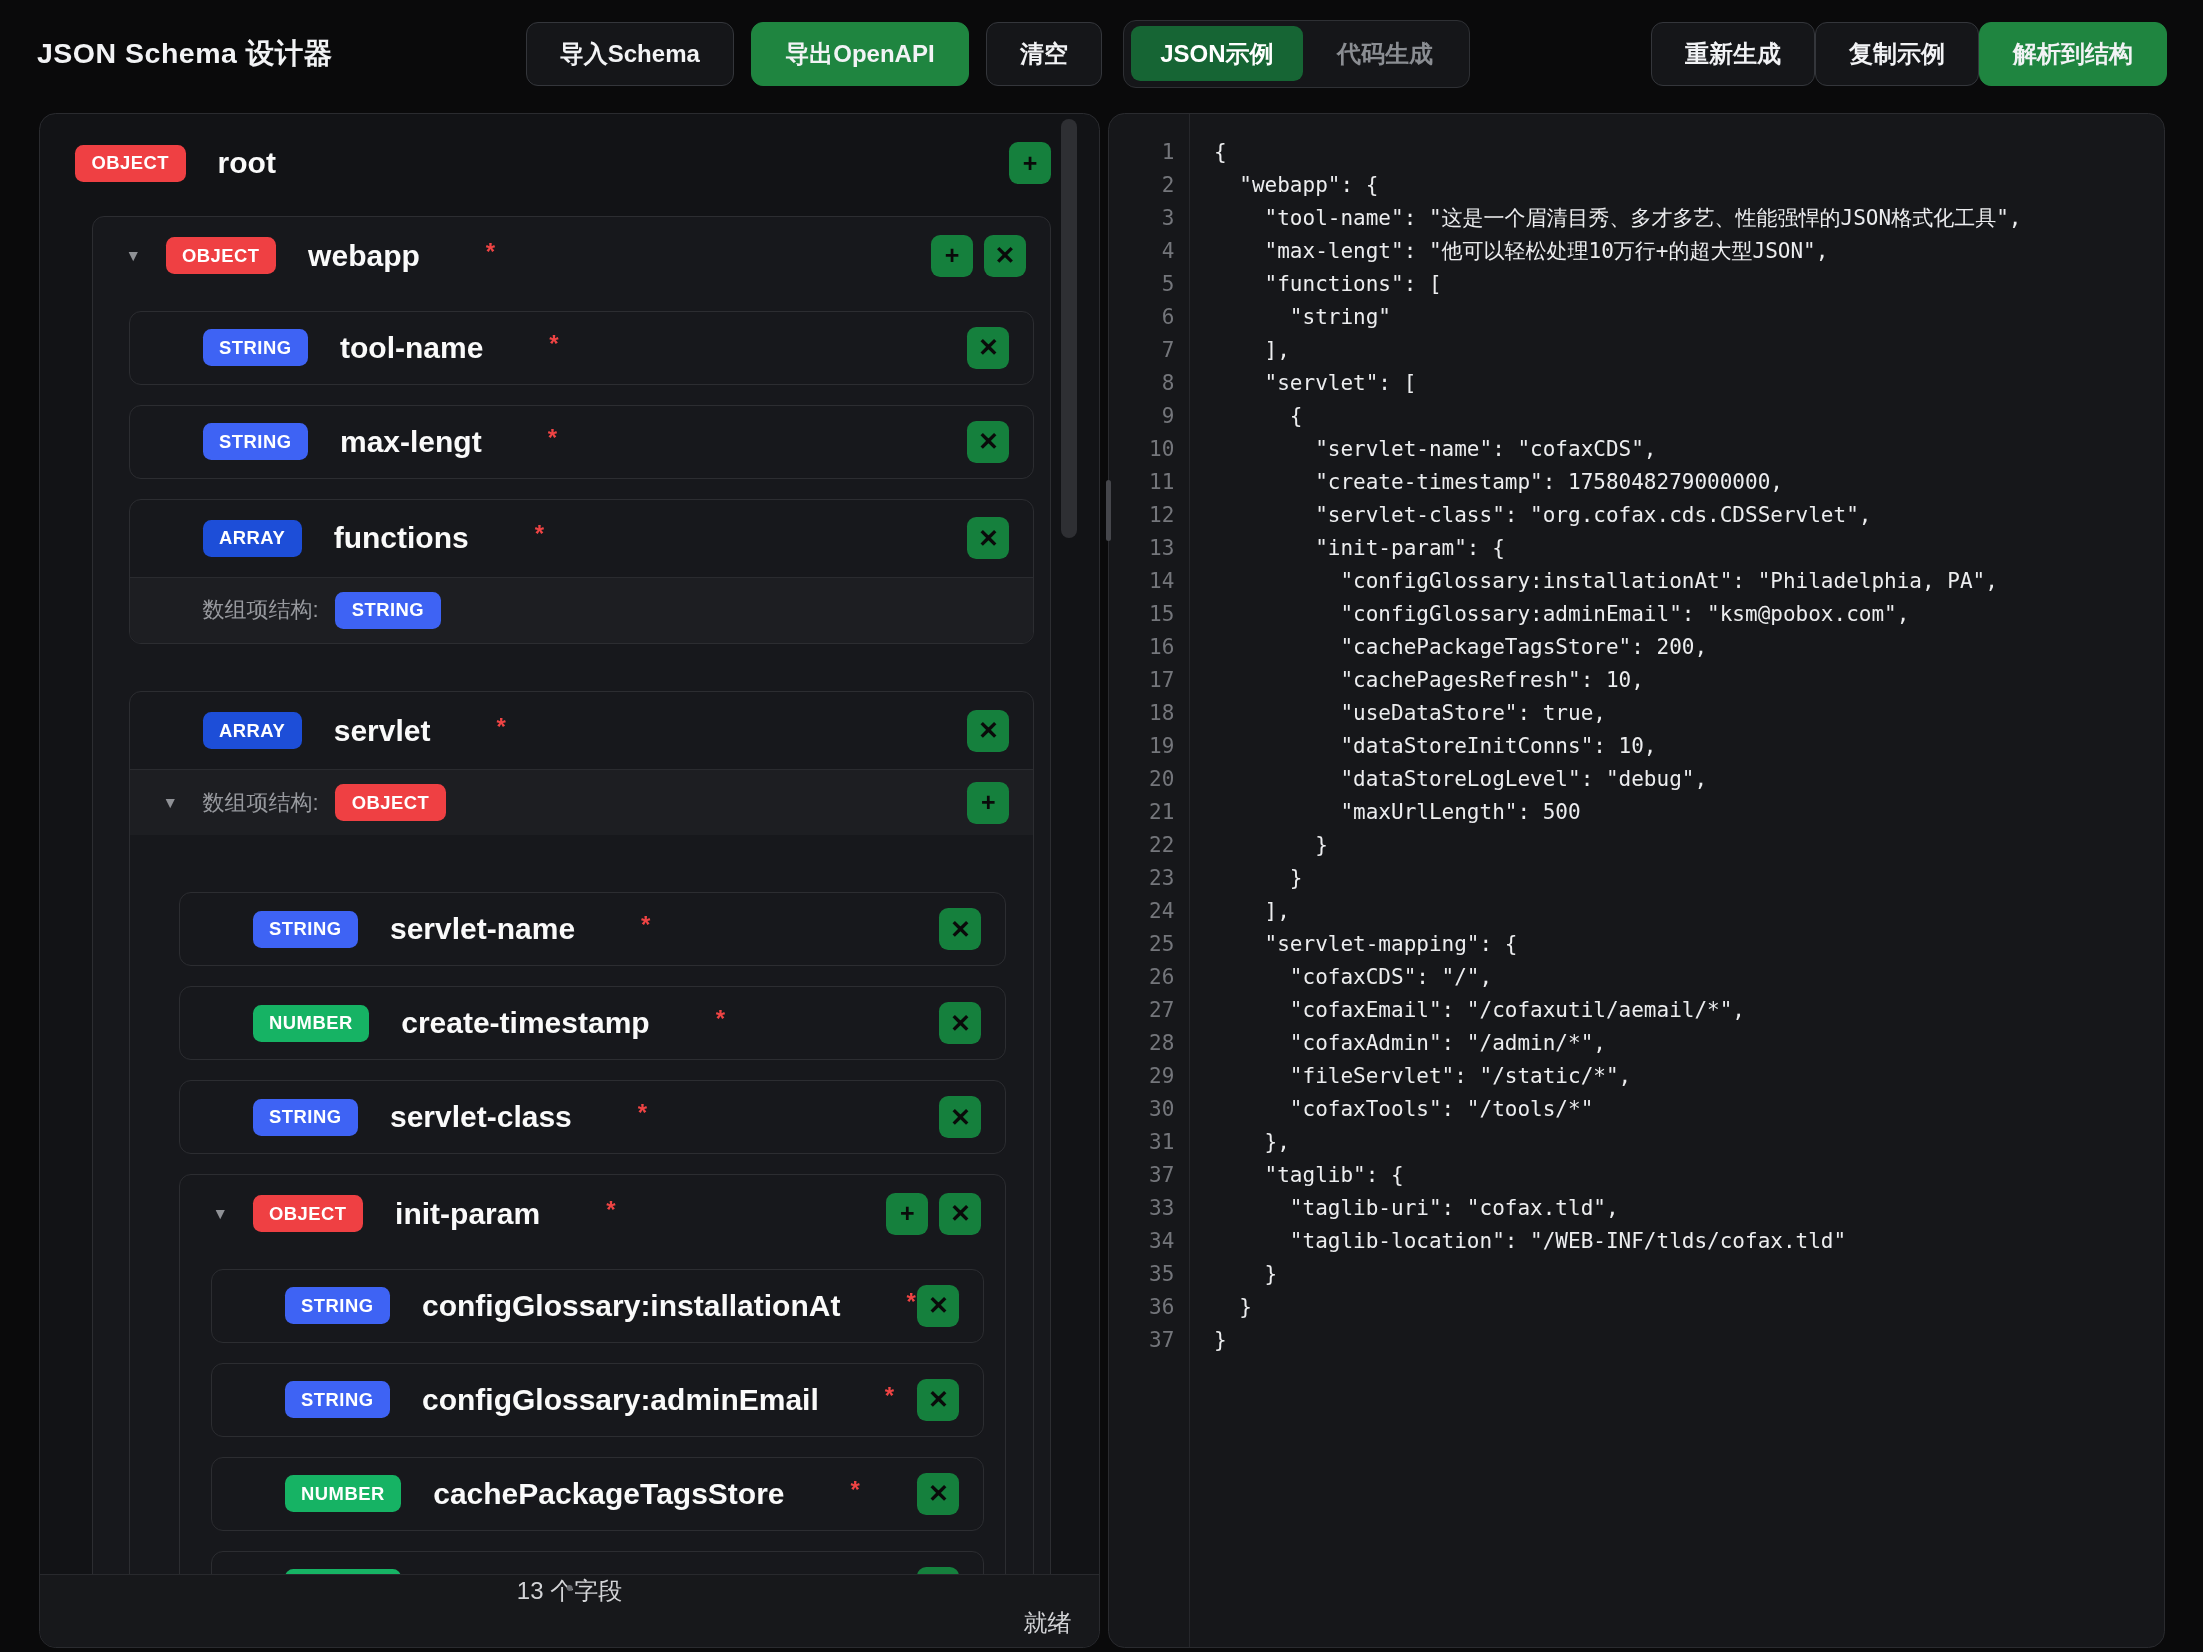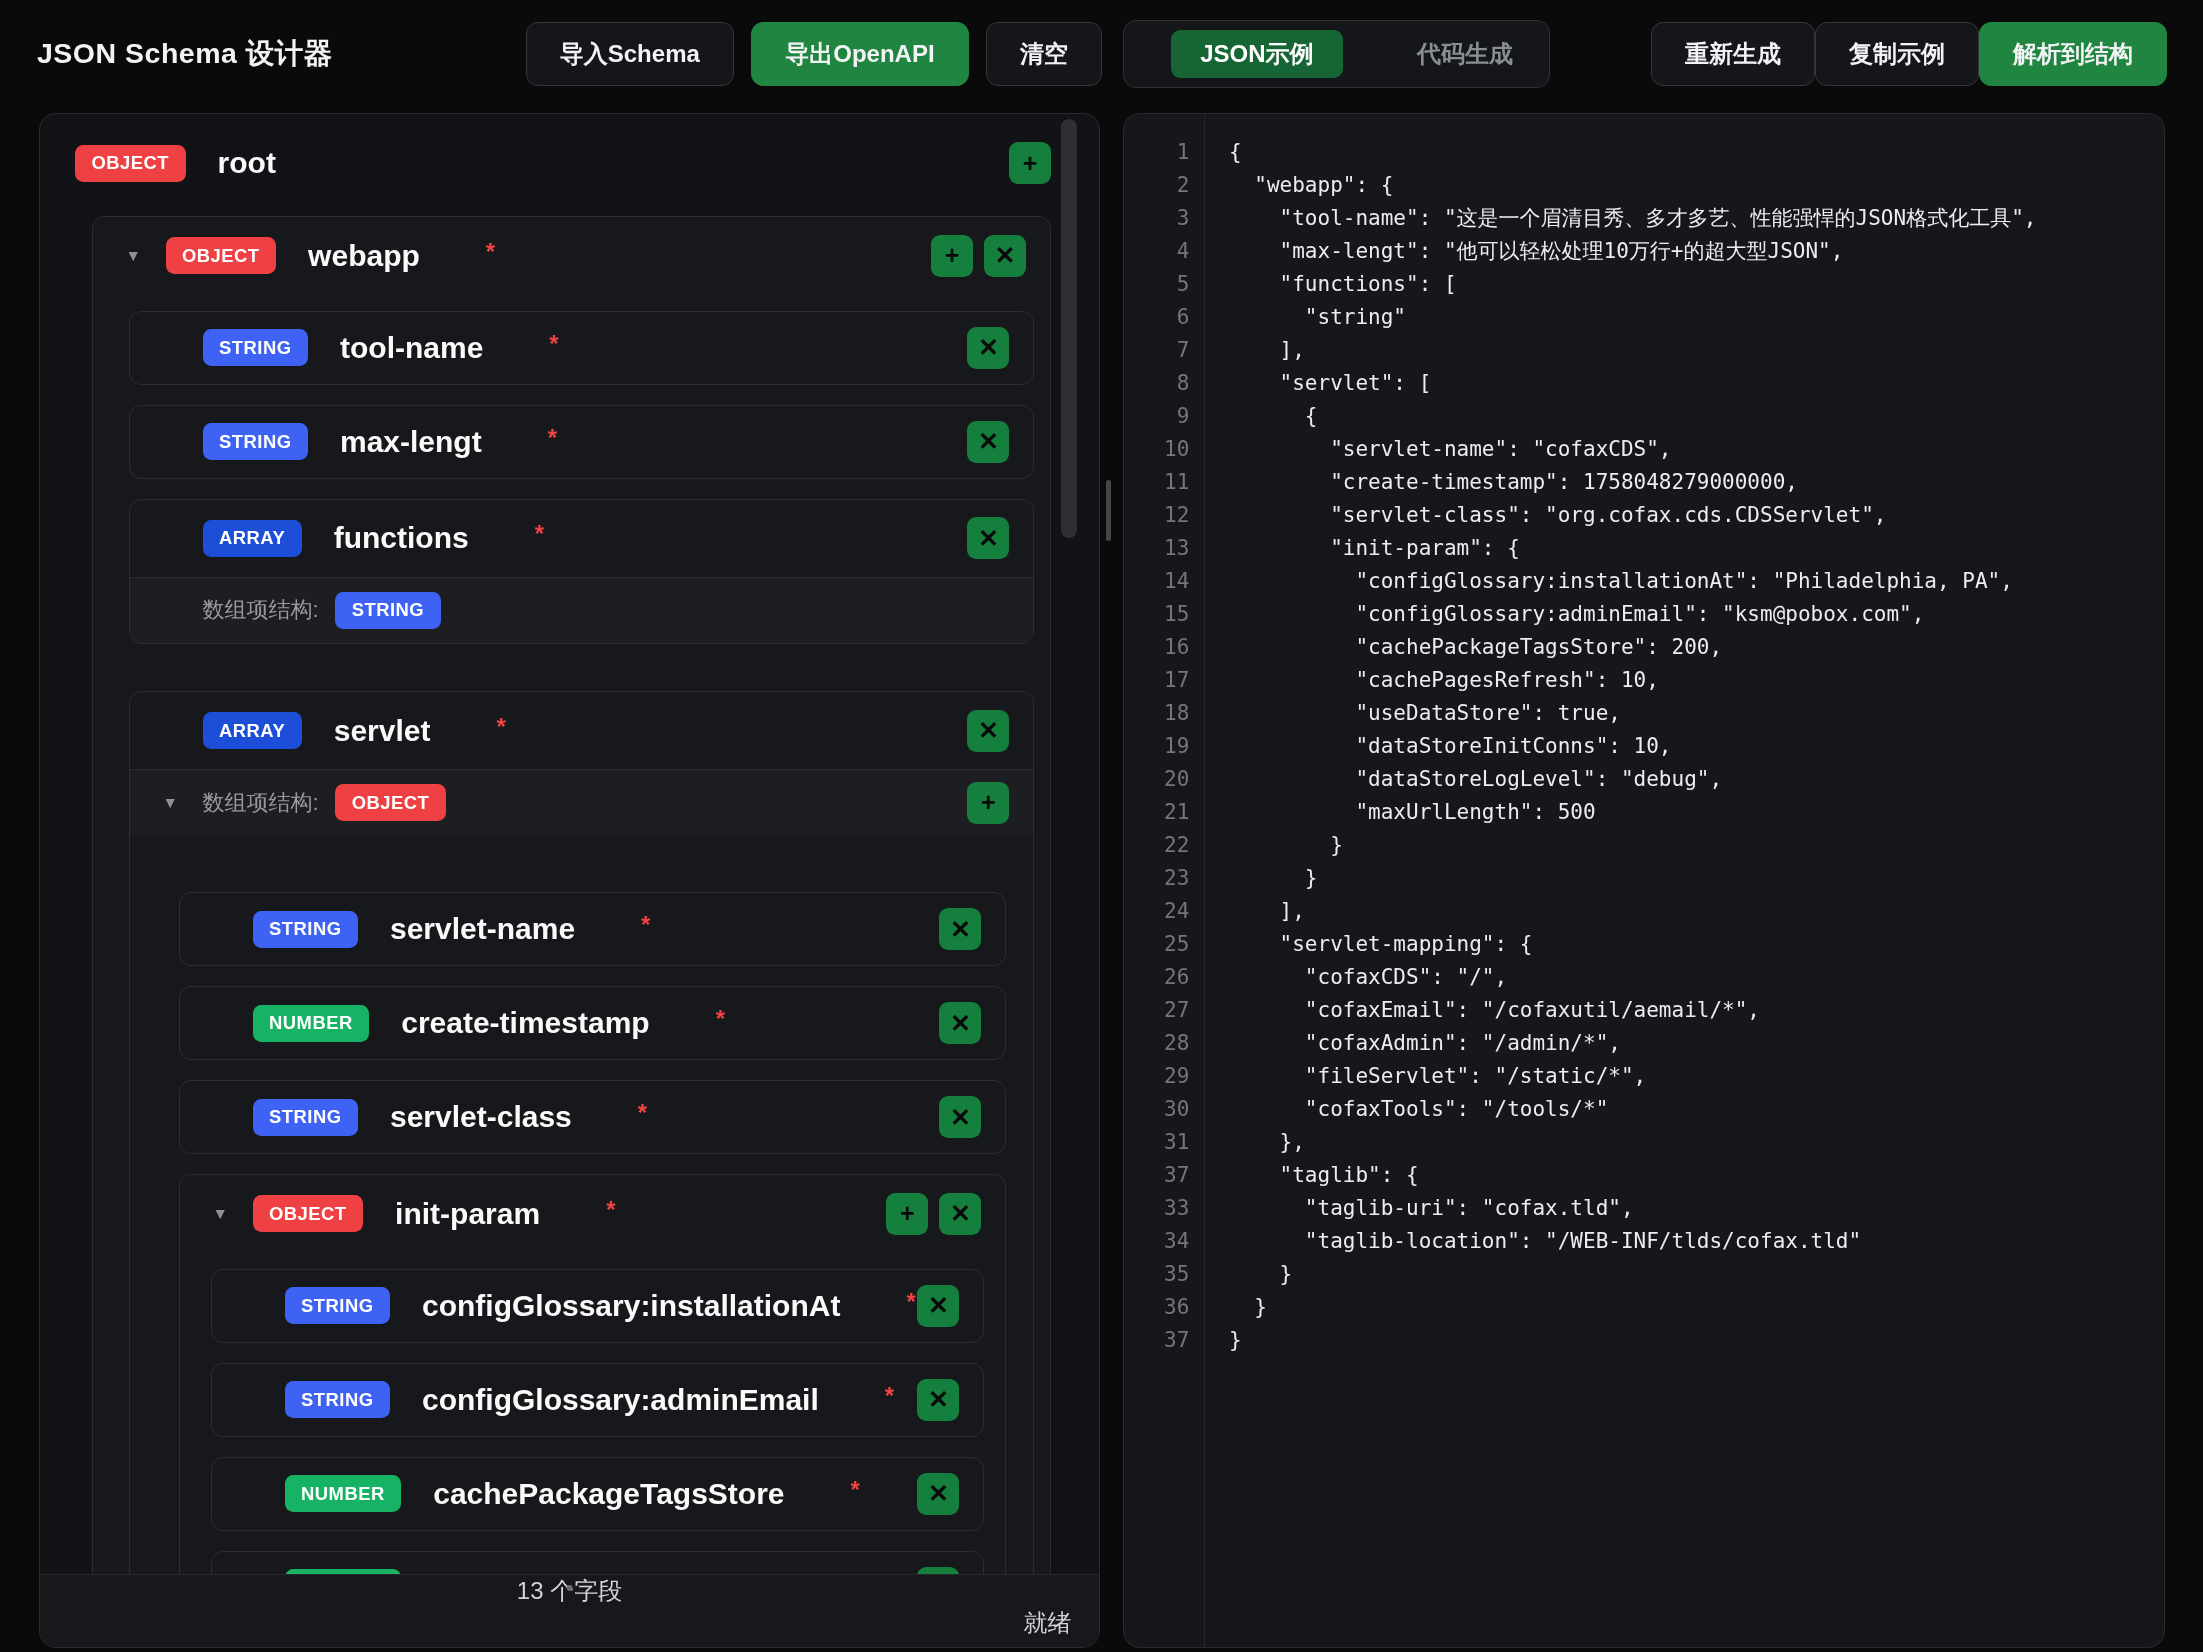--- a/index.html
+++ b/index.html
@@ -18,28 +18,28 @@
     display: flex; align-items: center; padding: 12px 33px; white-space: nowrap;
     background: #151619; border: 0.9px solid #34363b; color: #f2f3f5; cursor: pointer;
   }
   .hbtn.green { background: #1f8540; border: 0.9px solid #1f8540; font-weight: bold; }
   .left-group { margin-left: 193px; display: flex; gap: 17.4px; }
   .tabs {
     margin-left: 21px; height: 68px; background: #151619; border: 0.9px solid #2e3034;
     border-radius: 13px; display: flex; align-items: center; padding: 0 7.3px; gap: 5.5px;
   }
   .tab {
-    font-size: 24px; font-weight: bold; padding: 0 29px; height: 48px;
-    display: flex; align-items: center; border-radius: 9.2px; color: #8a8d92; cursor: pointer; white-space: nowrap; margin-left: 40px;
+    font-size: 24px; font-weight: bold; padding: 0 29px; height: 55px;
+    display: flex; align-items: center; border-radius: 9.2px; color: #8a8d92; cursor: pointer; white-space: nowrap;
   }
   .tab.active { background: #166534; color: #ffffff; }
   .right-group { margin-left: auto; display: flex; gap: 0; }
 
   
-  .main { position: relative; display: flex; gap: 23px; padding: 5.5px 39px 0; height: 1541px; }
+  .main { position: relative; display: flex; gap: 8px; padding: 5.5px 39px 0; height: 1541px; }
   .panel { border: 0.9px solid #2a2b2f; border-radius: 16.5px; position: relative; height: 1535px; }
   .left-panel { width: 1061px; background: #121316; overflow: hidden; }
   .right-panel { flex: 1; background: #16171a; display: flex; overflow: hidden; }
 
   
   .tree-scroll { position: absolute; top: 0; left: 0; right: 0; bottom: 73px; overflow: hidden; padding: 27.5px 48px 0 35px; }
   .root-row { display: flex; align-items: center; height: 44px; margin-bottom: 31px; }
   .badge {
     height: 37px; display: inline-flex; align-items: center; padding: 0 16.5px; border-radius: 8.3px;
     font-size: 18.4px; font-weight: bold; color: #fff; letter-spacing: 0.5px; flex: none;

